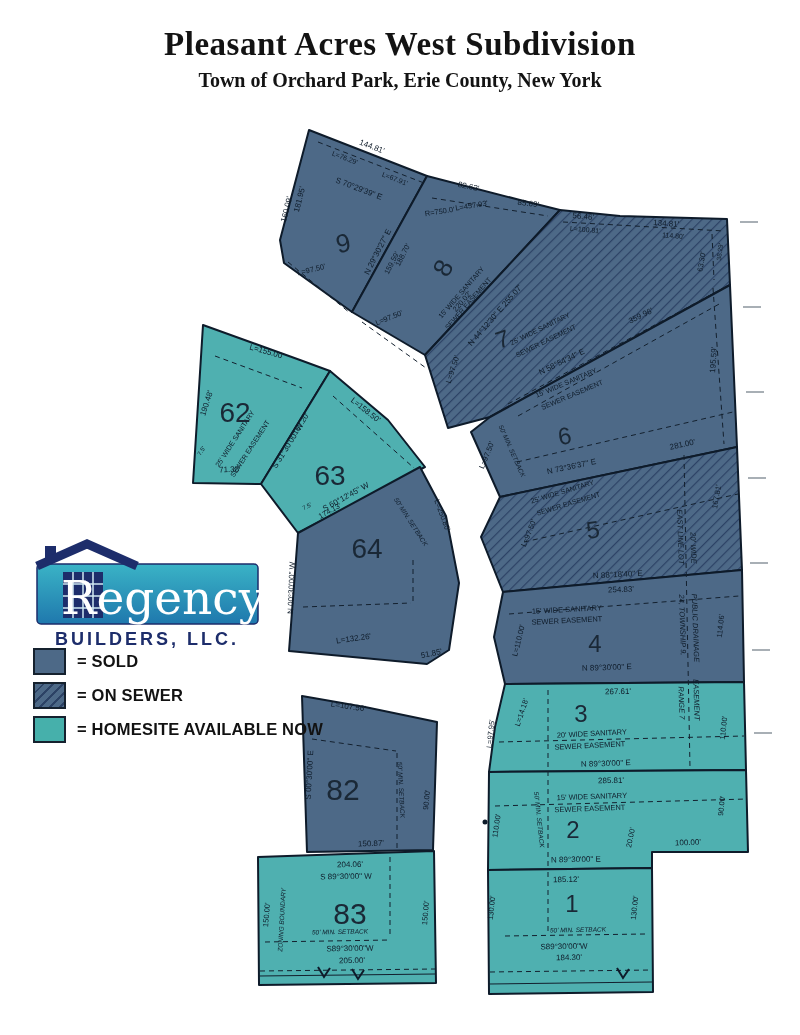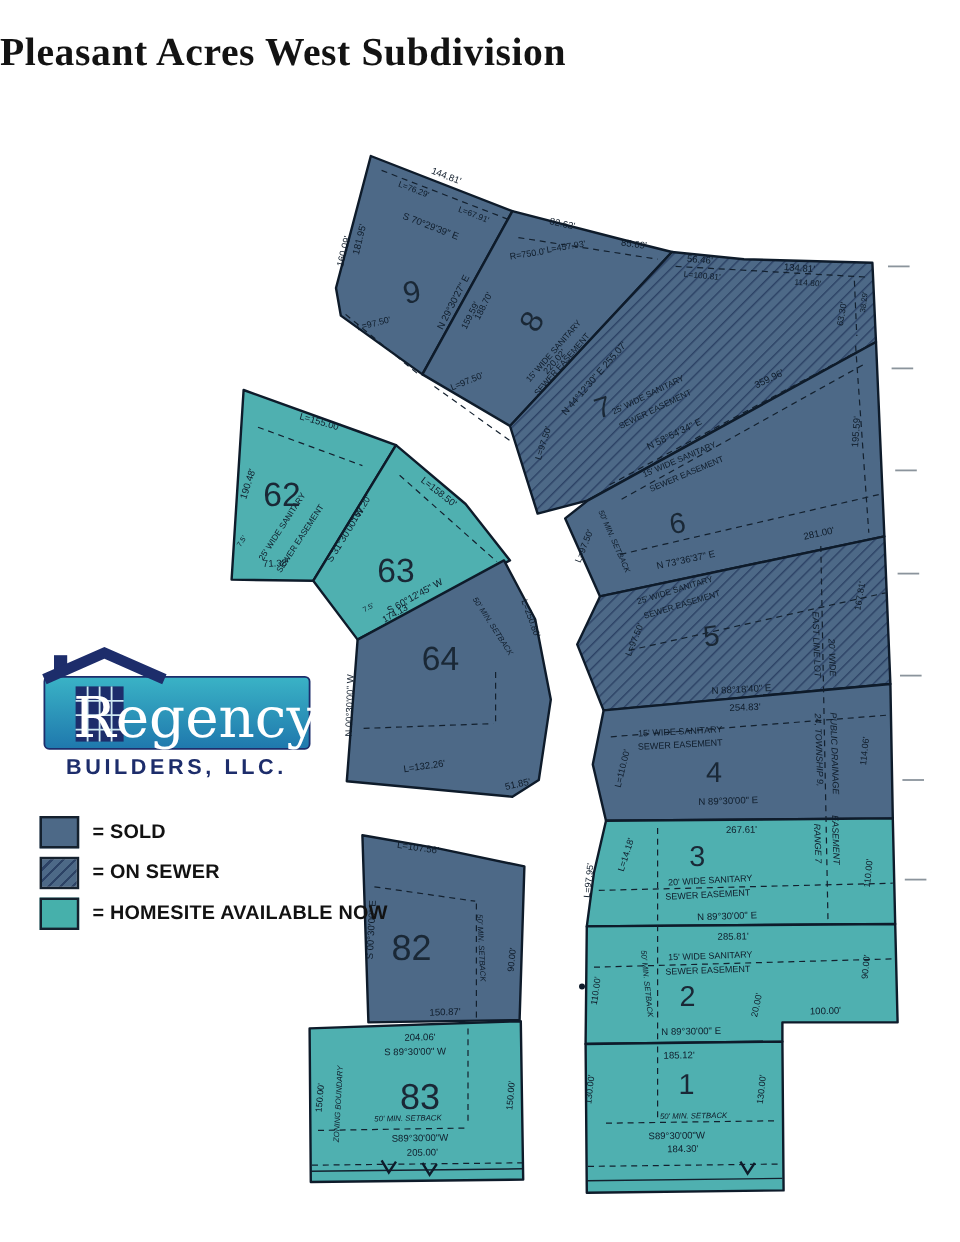--- a/index.html
+++ b/index.html
@@ -1,48 +1,49 @@
 <!DOCTYPE html>
 <html style="--sold: #4d6987; --avail: #4fb0b0; --legendavail: #46b0ab; --future: #cfeef2; --hatchline: #2c4265;"><head>
 <meta charset="utf-8">
 <style>
   html,body{margin:0;padding:0;background:#fff;}
   .page{position:relative;width:800px;height:1035px;background:#ffffff;overflow:hidden;
         font-family:"Liberation Sans",sans-serif;}
-  header{position:absolute;top:26px;left:0;width:100%;text-align:left;}
+  header{position:absolute;top:26px;left:0;width:100%;text-align:center;}
   h1{margin:0;font-family:"Liberation Serif",serif;font-weight:700;font-size:33px;color:#131313;letter-spacing:.5px;}
   h2{margin:6px 0 0 0;font-family:"Liberation Serif",serif;font-weight:700;font-size:20px;color:#131313;}
   #map-svg{position:absolute;left:0;top:0;}
   .lot{stroke:#0e1b2a;stroke-width:2;stroke-linejoin:round;}
   .lot.sold{fill:var(--sold);}
   .lot.available{fill:var(--avail);}
   .lot.onhold{fill:url(#hatch);}
   .dash{stroke:#13202e;stroke-width:1;stroke-dasharray:5 4;fill:none;}
   .thin{stroke:#13202e;stroke-width:1.2;fill:none;}
   .tick{stroke:#8b949c;stroke-width:1.5;}
   .chev{stroke:#0e1b2a;stroke-width:2;fill:none;}
   #labels-layer text{fill:#0f1c2a;font-family:"Liberation Sans",sans-serif;}
   #numbers-layer text{fill:#1a2836;font-family:"Liberation Sans",sans-serif;}
   .logo{position:absolute;left:35px;top:538px;width:225px;height:112px;}
-  .legend{position:absolute;left:33px;top:680px;}
+  .legend{position:absolute;left:33px;top:648px;}
   .lrow{display:flex;align-items:center;gap:11px;margin-bottom:7px;}
   .swatch{width:33px;height:27px;border:2px solid #15212e;box-sizing:border-box;flex:0 0 auto;}
   .swatch.sold{background:var(--sold);}
   .swatch.future{background:var(--future);}
   .swatch.onhold{background:repeating-linear-gradient(135deg,var(--sold) 0 5px,var(--hatchline) 5px 7px);}
   .swatch.available{background:var(--legendavail);}
   .ltext{font-weight:700;font-size:16.5px;color:#121212;letter-spacing:.2px;white-space:nowrap;}
 </style>
 </head>
 <body>
 
 <div class="page">
 
   <header>
     <h1>Pleasant Acres West Subdivision</h1>
+    <h2>Town of Orchard Park, Erie County, New York</h2>
   </header>
 
   <svg id="map-svg" width="800" height="1035" viewBox="0 0 800 1035" xmlns="http://www.w3.org/2000/svg">
     <defs>
       <pattern id="hatch" width="7" height="7" patternUnits="userSpaceOnUse" patternTransform="rotate(45)">
         <rect width="7" height="7" style="fill:var(--sold)"></rect>
         <line x1="0" y1="0" x2="0" y2="7" style="stroke:var(--hatchline)" stroke-width="2.4"></line>
       </pattern>
     </defs>
 

